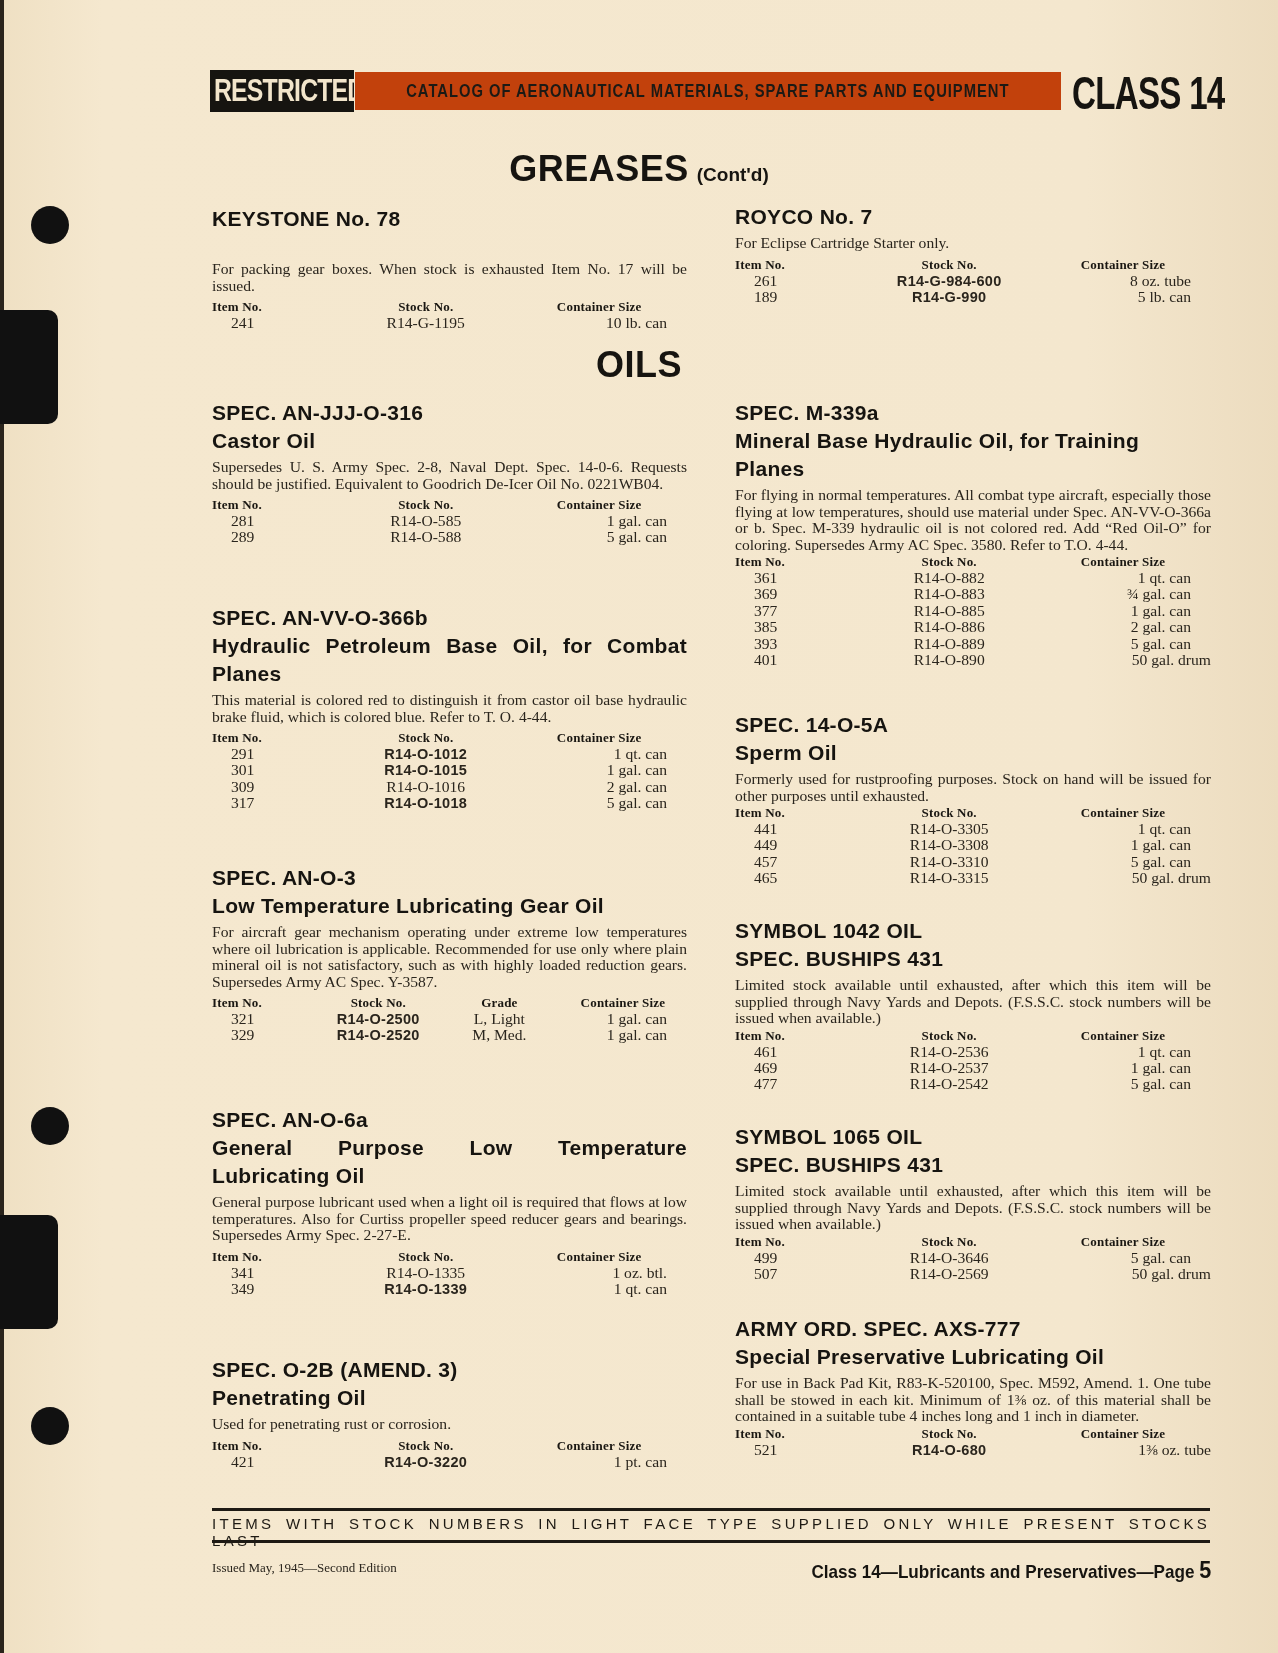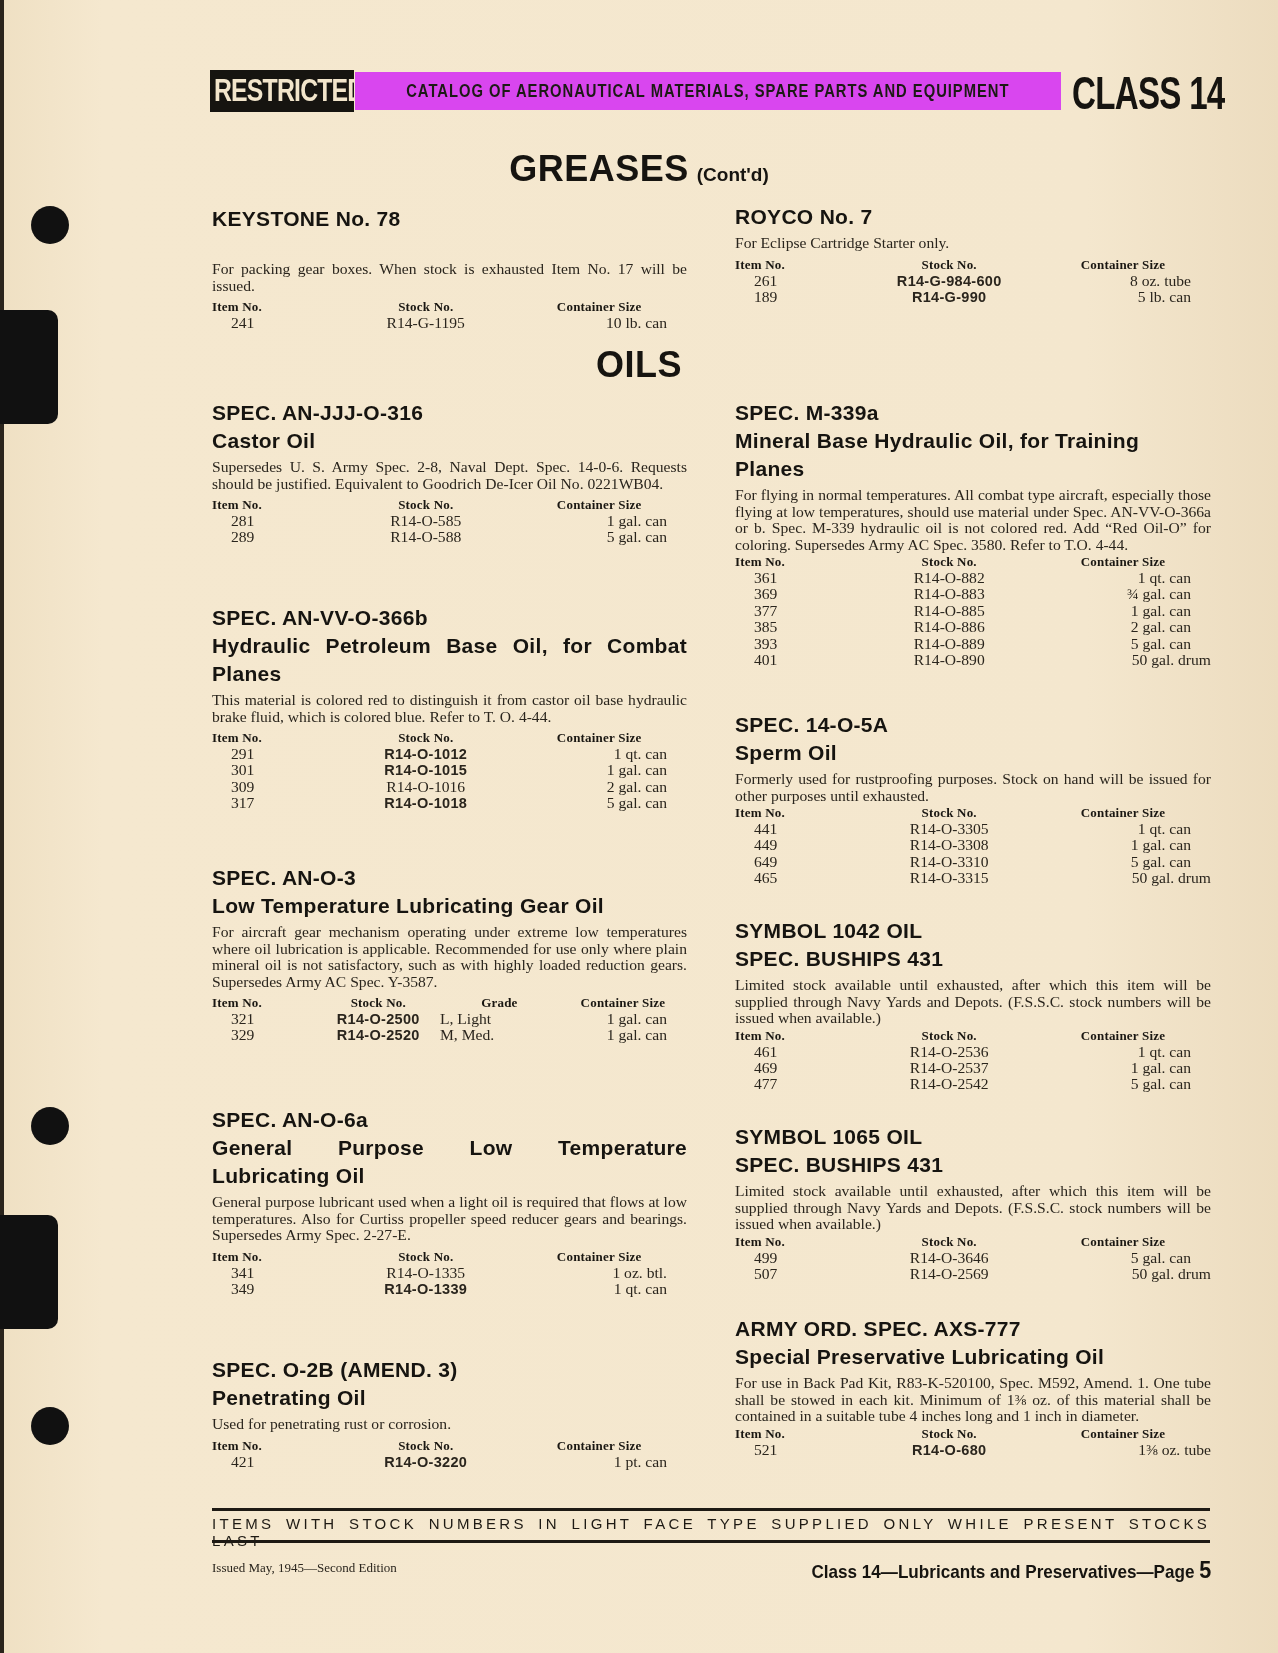--- a/index.html
+++ b/index.html
@@ -19,21 +19,21 @@
   
   .header { position: absolute; top: 70px; left: 210px; width: 1000px; height: 42px; display: flex; align-items: center; }
   .restricted {
     background: #161410; color: #f2e5cb; height: 42px; padding: 0 5px;
     font-family: "Liberation Sans", sans-serif; font-weight: bold; font-size: 31px;
     letter-spacing: -1px; line-height: 42px; transform: scaleX(0.8); transform-origin: left center;
     width: 180px; white-space: nowrap;
   }
   .catalog-bar {
     position: absolute; left: 145px; height: 38px; width: 706px;
-    background: #d946ef; display: flex; align-items: center; justify-content: center;
+    background: #c2410c; display: flex; align-items: center; justify-content: center;
     font-family: "Liberation Sans", sans-serif; font-weight: bold; font-size: 18px; color: #1c1a15;
     letter-spacing: 1.2px; white-space: nowrap;
   }
   .catalog-bar span { display: inline-block; transform: scaleX(0.82); }
   .class-label {
     position: absolute; left: 862px; top: -4px;
     font-family: "Liberation Sans", sans-serif; font-weight: bold; font-size: 46px; color: #161410;
     transform: scaleX(0.72); transform-origin: left center; white-space: nowrap; letter-spacing: -1px;
   }
 
@@ -60,21 +60,21 @@
   table.items th {
     font-family: "Liberation Serif", serif; font-weight: bold; font-size: 13px; text-align: center;
     padding: 0; line-height: 17px; color: #1a1712; letter-spacing: 0.2px;
   }
   table.items th.c-item { text-align: left; width: 27%; }
   table.items th.c-stock { width: 36%; }
   table.items th.c-size { text-align: center; }
   table.items td { font-size: 15.6px; line-height: 16.4px; padding: 0; color: #2a251d; }
   table.items td.c-item { padding-left: 19px; }
   table.items td.c-stock { text-align: center; }
-  table.items td.c-grade { }
+  table.items td.c-grade { text-align: center; }
   table.items td.c-size { text-align: right; padding-right: 20px; }
   td.bold-stock { font-family: "Liberation Sans", sans-serif; font-weight: bold; font-size: 14.5px !important; letter-spacing: 0.3px; }
 
   
   .footer-rule { position: absolute; left: 212px; width: 998px; height: 3px; background: #1e1a14; }
   .footer-notice {
     position: absolute; left: 212px; top: 1515px; width: 998px; text-align: justify; text-align-last: justify;
     font-family: "Liberation Sans", sans-serif; font-size: 15px; letter-spacing: 3.3px; color: #1e1a14;
   }
   .issued { position: absolute; left: 212px; top: 1560px; font-size: 13px; color: #2a251d; }
@@ -347,21 +347,21 @@
           <td class="c-item">441</td>
           <td class="c-stock">R14-O-3305</td>
           <td class="c-size">1 qt. can</td>
         </tr>
     <tr>
           <td class="c-item">449</td>
           <td class="c-stock">R14-O-3308</td>
           <td class="c-size">1 gal. can</td>
         </tr>
     <tr>
-          <td class="c-item">649</td>
+          <td class="c-item">457</td>
           <td class="c-stock">R14-O-3310</td>
           <td class="c-size">5 gal. can</td>
         </tr>
     <tr>
           <td class="c-item">465</td>
           <td class="c-stock">R14-O-3315</td>
           <td class="c-size" style="padding-right:0">50 gal. drum</td>
         </tr>
   </tbody>
     </table>

